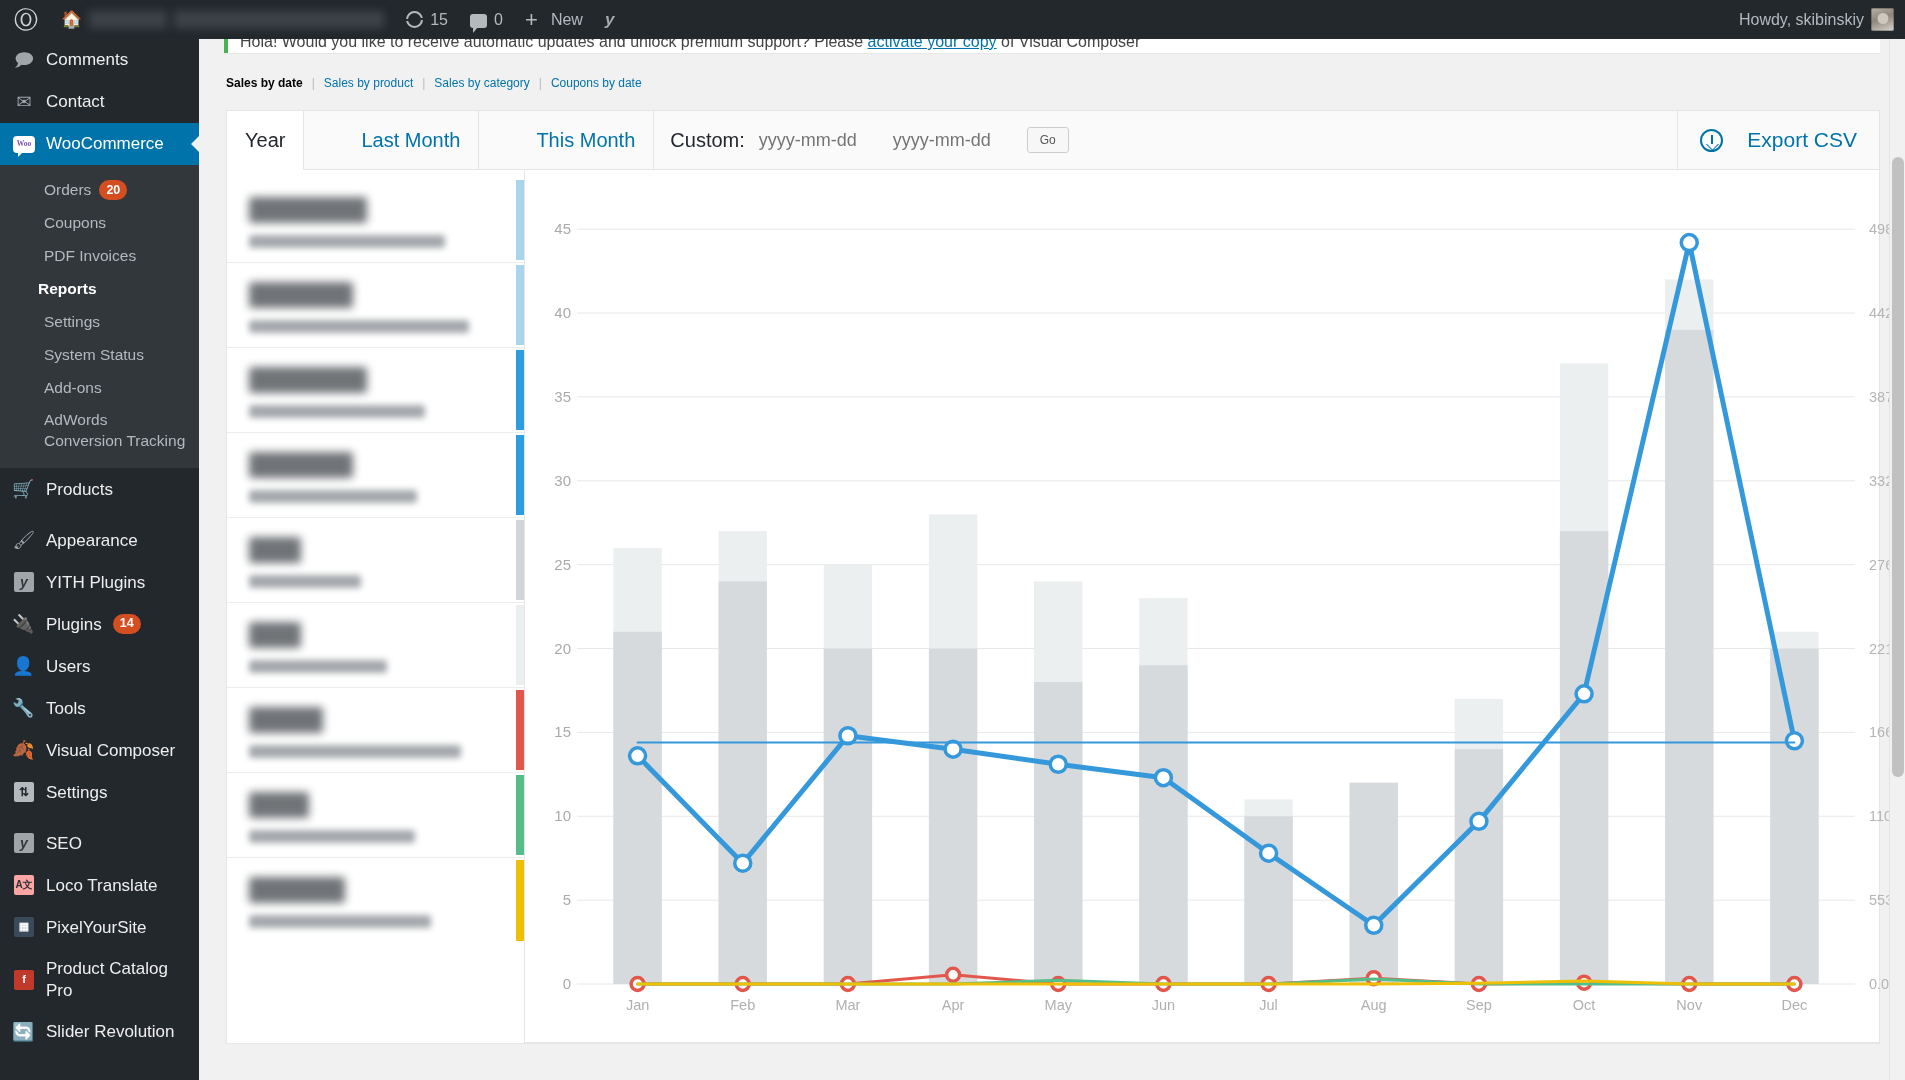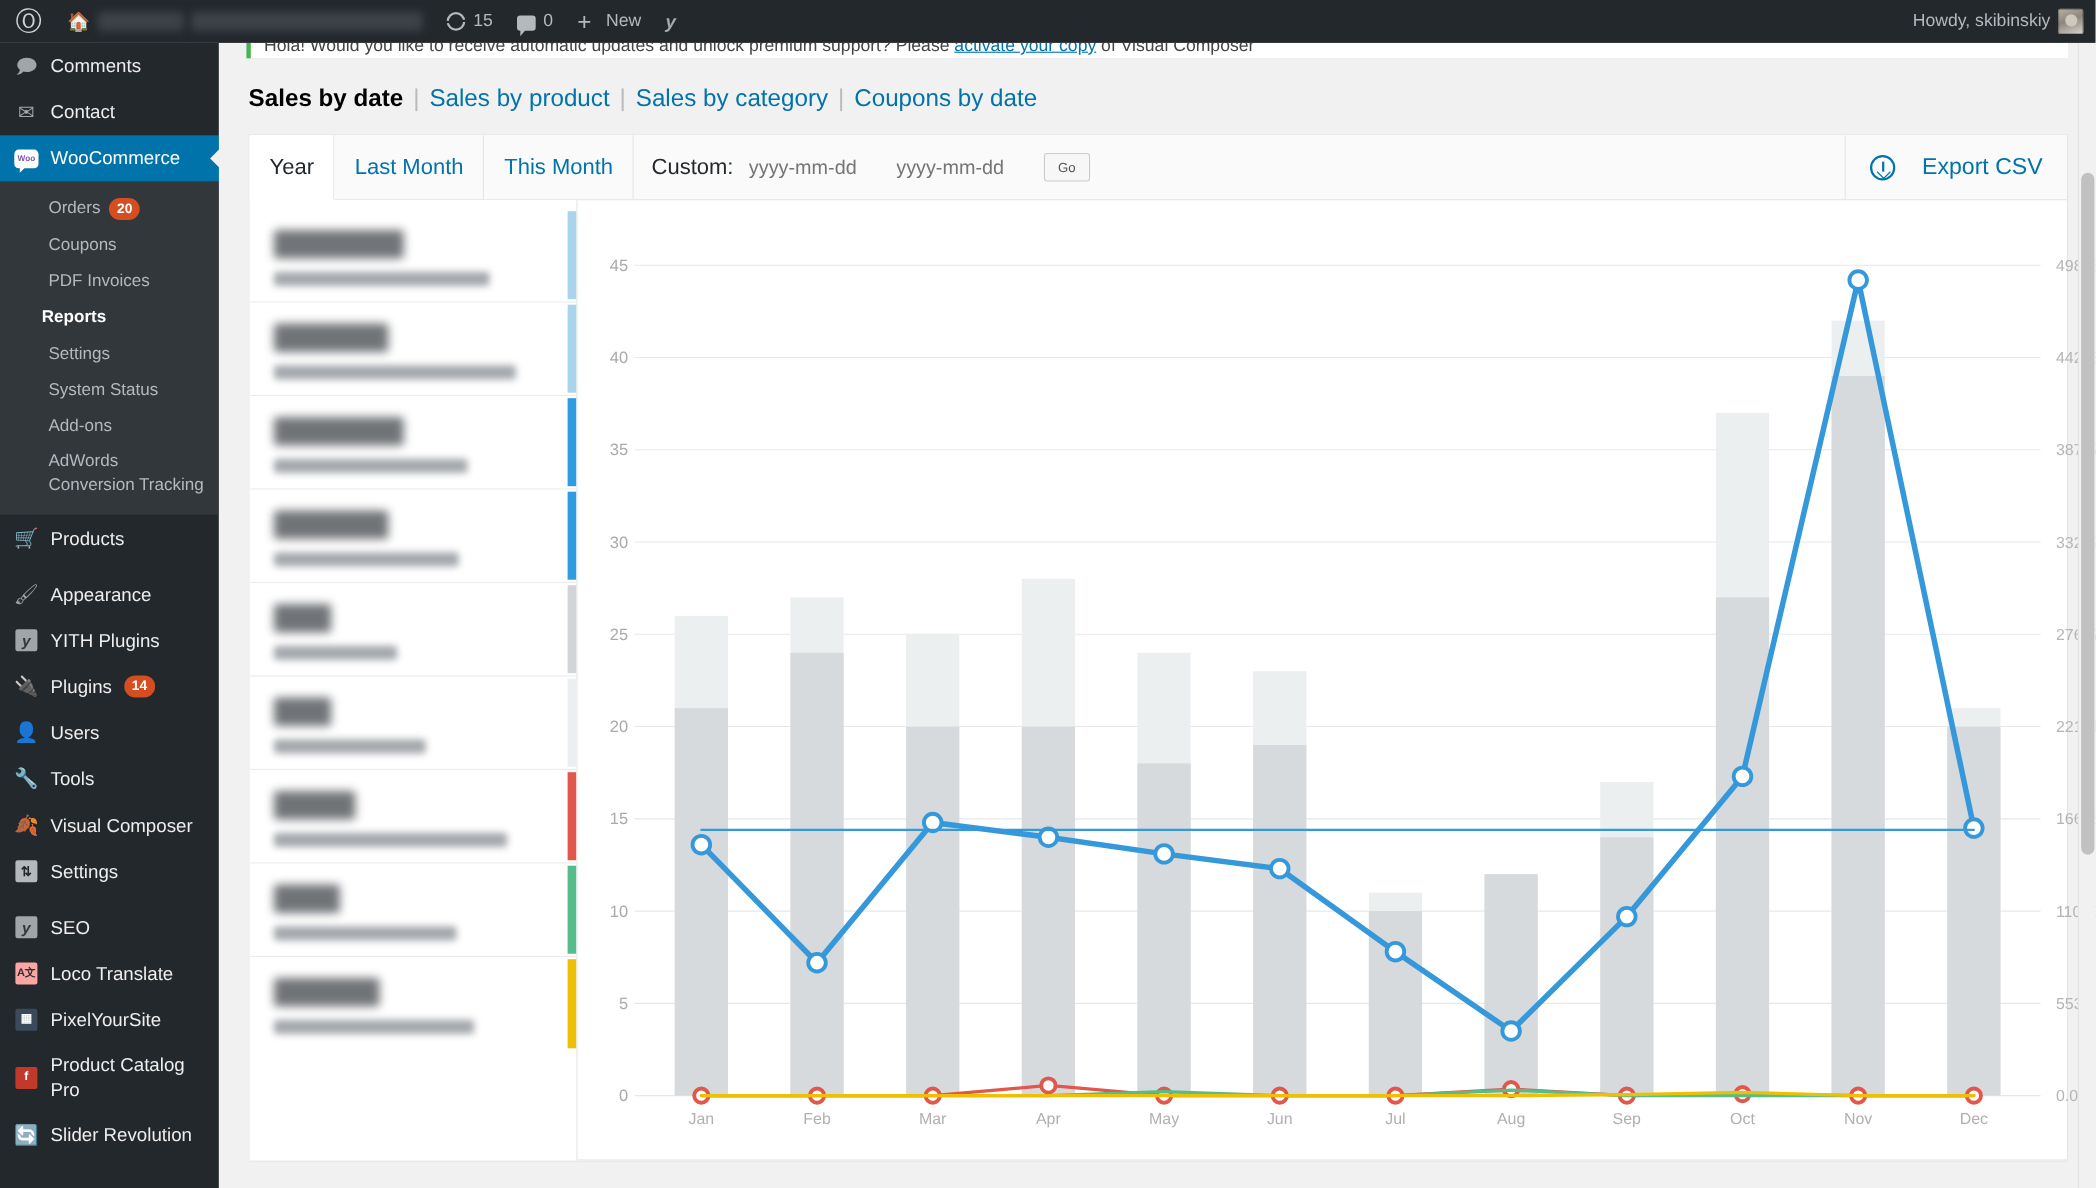--- a/index.html
+++ b/index.html
@@ -78,21 +78,21 @@
   .submenu .sub-item.current { color: #fff; font-weight: 700; padding-left: 38px; }
   .badge {
     display: inline-flex; align-items: center; justify-content: center;
     min-width: 21px; height: 20px; padding: 0 7px;
     background: #d54e21; color: #fff; border-radius: 10px;
     font-size: 12.5px; font-weight: 600;
   }
   .woo-logo {
     width: 22px; height: 17px; background: #fff; border-radius: 4px;
     display:flex; align-items:center; justify-content:center;
-    font-size: 7.5px; font-weight: 700; color: #7f54b3; position: relative;
+    font-size: 7.5px; font-weight: 700; color: #7f54b3; position: relative; font-family: Liberation Serif, serif;
   }
   .woo-logo::after {
     content:""; position:absolute; left:5px; bottom:-4px;
     border-left:5px solid #fff; border-bottom:5px solid transparent;
   }
   
   .tile { width:20px; height:20px; border-radius:2px; display:flex;align-items:center;justify-content:center;font-size:11px;font-weight:700;color:#fff;}
   .tile-settings { background:#b4b9be; color:#23282d; font-size:12px;}
   .tile-yoast { background:#a0a5aa; color:#32373c; font-style:italic; font-size:14px;}
   .tile-loco { background:#fca5a5; color:#2b3034; font-size:10px;}
@@ -108,36 +108,36 @@
   .notice {
     margin: 0 25px 0 25px; background: #fff;
     border-left: 4px solid #46b450;
     box-shadow: 0 1px 1px rgba(0,0,0,.04);
     padding: 11px 12px; font-size: 16px; color: #444;
     height: 31px; overflow: hidden; position: relative; top: -17px;
   }
   .notice a { color: #0073aa; }
 
   .subsubsub {
-    margin: 6px 0 0 27px; font-size: 22px; color: #444; display: flex; align-items: center;
+    margin: 6px 0 0 27px; font-size: 12px; color: #444; display: flex; align-items: center;
   }
   .subsubsub .cur { font-weight: 700; color: #000; }
   .subsubsub a { color: #0073aa; text-decoration: none; }
   .subsubsub .divider { color: #bbb; margin: 0 9px; }
 
   .report-card {
     margin: 20px 25px 0 27px; background: #fff;
     border: 1px solid #e5e5e5; box-shadow: 0 1px 1px rgba(0,0,0,.04);
     height: 933px; position: relative;
   }
   .chart-toolbar {
     height: 59px; border-bottom: 1px solid #e5e5e5;
     display: flex; align-items: stretch; background: #fafafa;
   }
-  .range-tabs { display: flex; align-items: stretch; }
+  .range-tabs { display: flex; align-items: stretch; gap: 39px; }
   .range-tab {
     display: flex; align-items: center; padding: 0 18px;
     font-size: 20px; color: #0073aa; border-right: 1px solid #e5e5e5;
     background: #fafafa; text-decoration: none; white-space: nowrap;
   }
   .range-tab.active { background: #fff; color: #23282d; border-bottom: 1px solid #fff; margin-bottom: -1px; }
   .custom-range { display: flex; align-items: center; gap: 14px; padding: 0 16px; }
   .custom-label { font-size: 20px; color: #23282d; font-weight: 400; }
   .date-input {
     border: none; background: transparent; font-size: 18px; color: #999;

